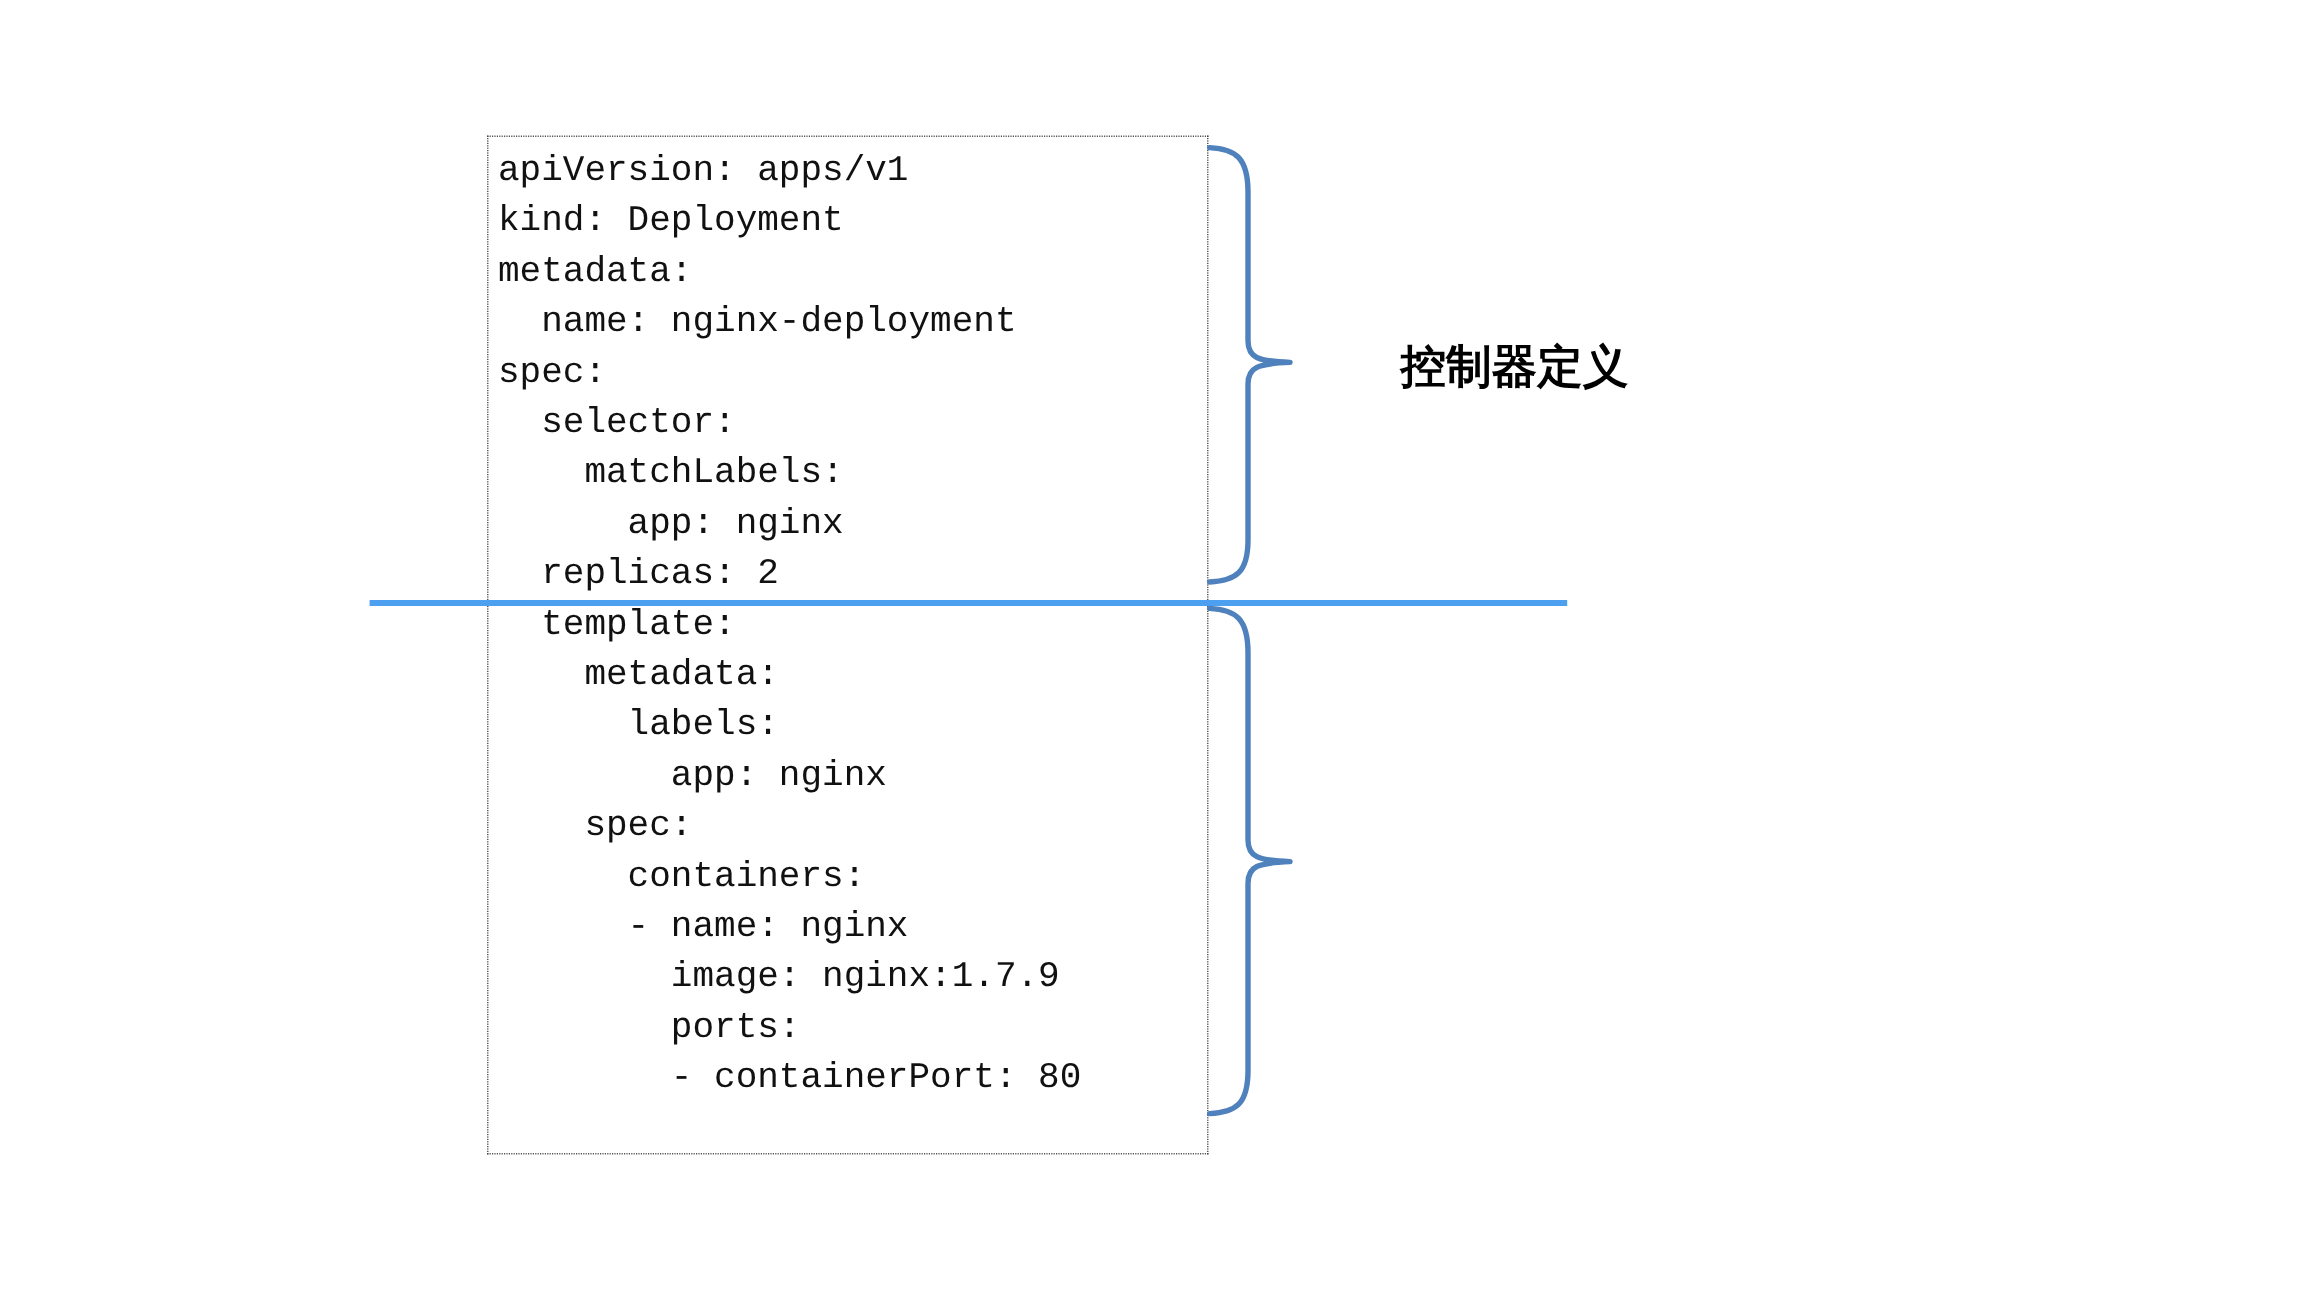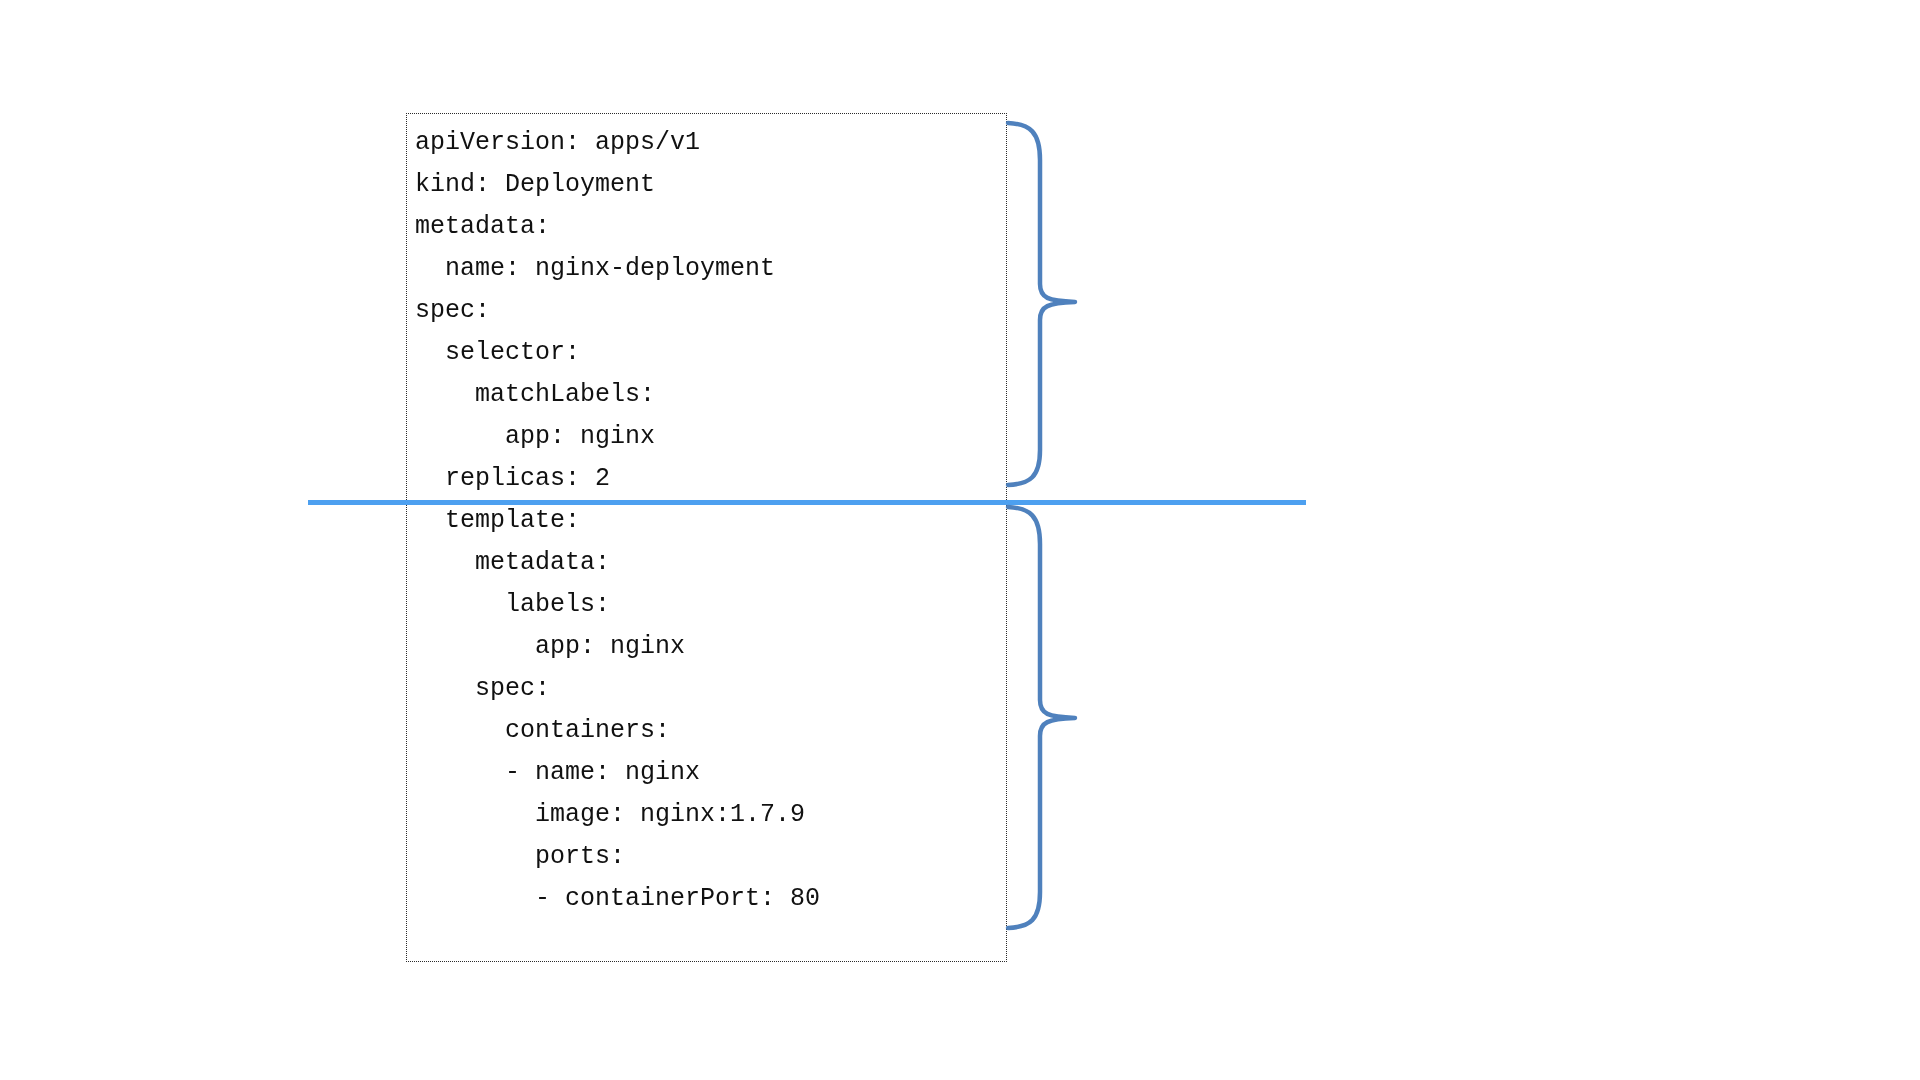--- a/index.html
+++ b/index.html
@@ -22,21 +22,21 @@
     width: 601px;
     height: 849px;
     border: 1px dotted #2b2b2b;
     box-sizing: border-box;
     background: #ffffff;
   }
   .yaml-box pre {
     margin: 0;
     padding: 8px 0 0 8px;
     font-family: "Liberation Mono", "DejaVu Sans Mono", monospace;
-    font-size: 25px;
+    font-size: 30px;
     line-height: 42px;
     color: #111111;
     white-space: pre;
   }
   .overlay {
     position: absolute;
     left: 0;
     top: 0;
     width: 1920px;
     height: 1080px;
@@ -89,15 +89,16 @@
              L 1040,284 C 1040,298 1048,301 1075,302
              C 1048,303 1040,306 1040,320
              L 1040,450 C 1040,477 1030,484 1008,485" fill="none" stroke-width="4.5" stroke-linecap="round" stroke-linejoin="round" stroke="#4f81bd"></path>
 
     <path d="M 1008,507 C 1030,508 1040,516 1040,544
              L 1040,700 C 1040,714 1048,717 1075,718
              C 1048,719 1040,722 1040,736
              L 1040,892 C 1040,920 1030,927 1008,928" fill="none" stroke-width="4.5" stroke-linecap="round" stroke-linejoin="round" stroke="#4f81bd"></path>
   </svg>
 
+  <div class="zh-label top">控制器定义</div>
 
 
 </div>
 
 </body></html>

